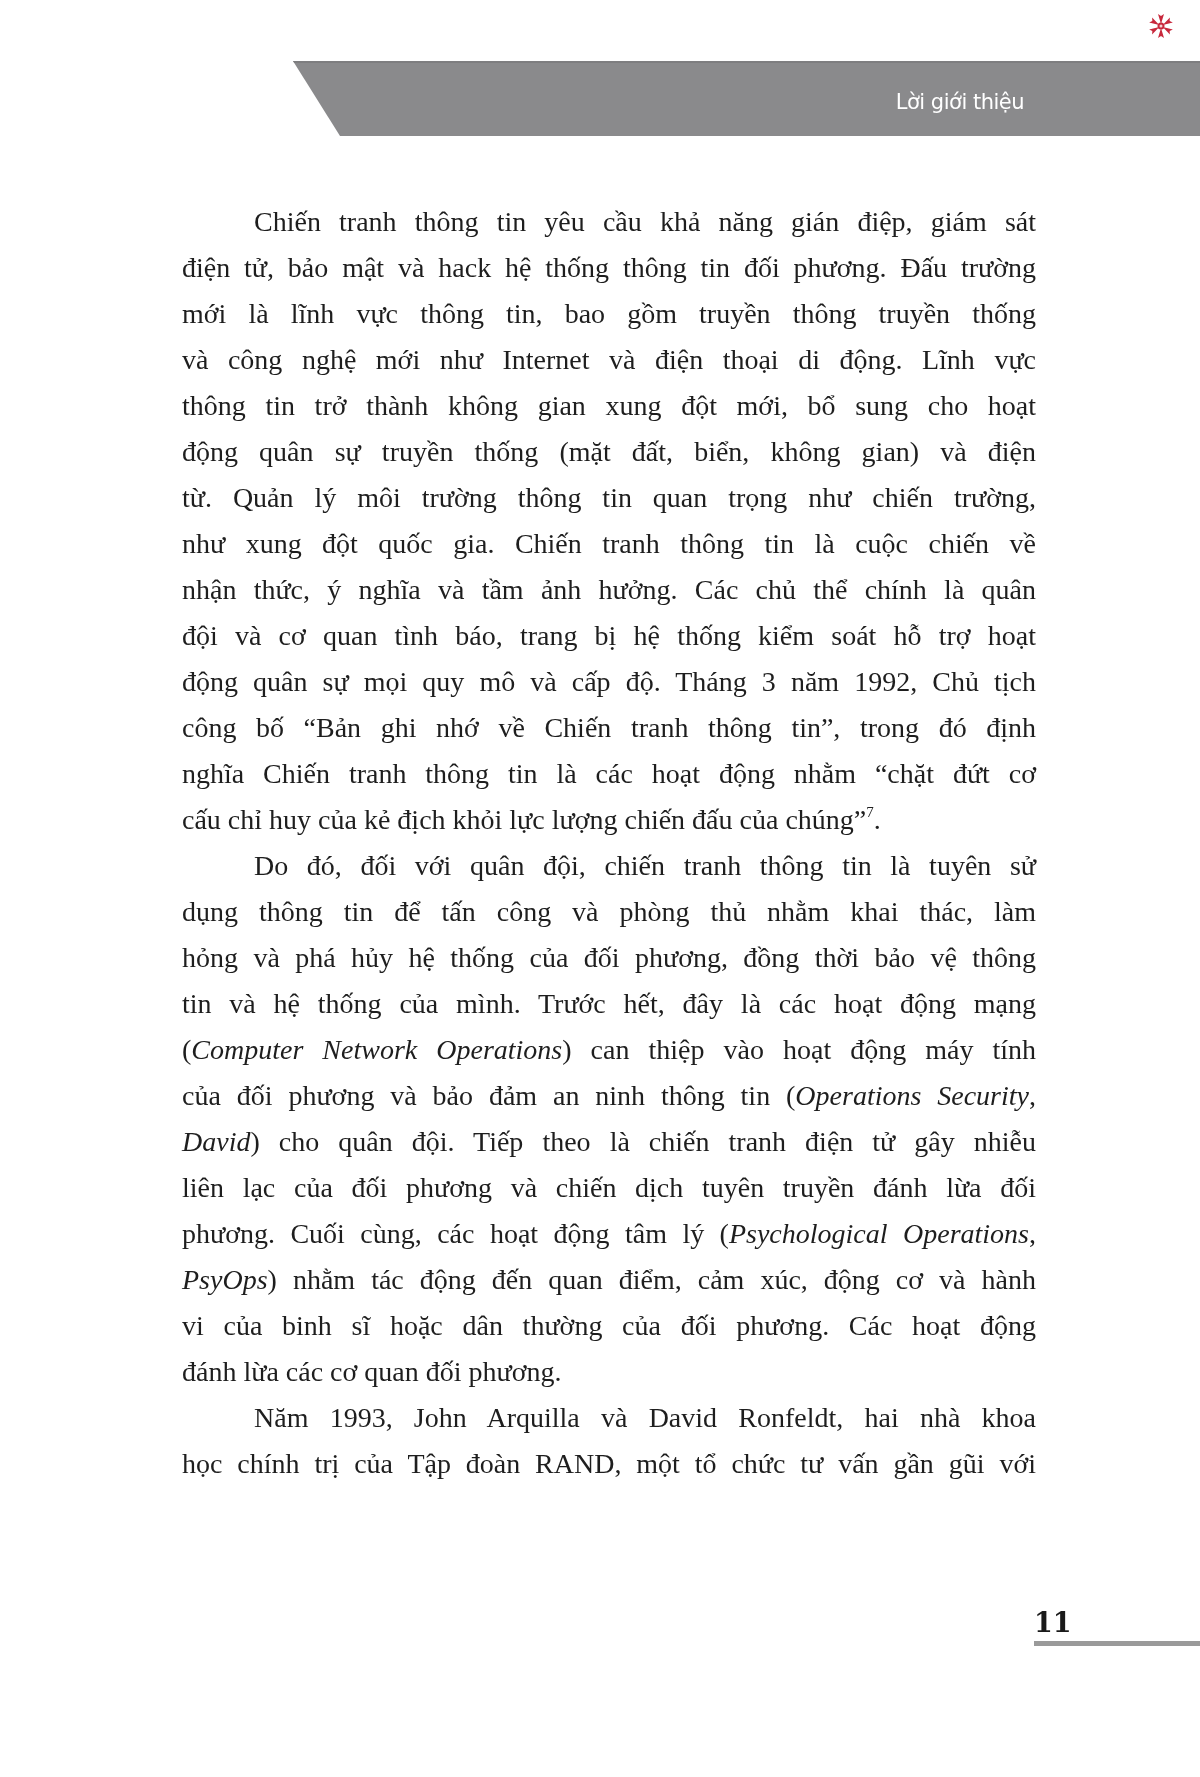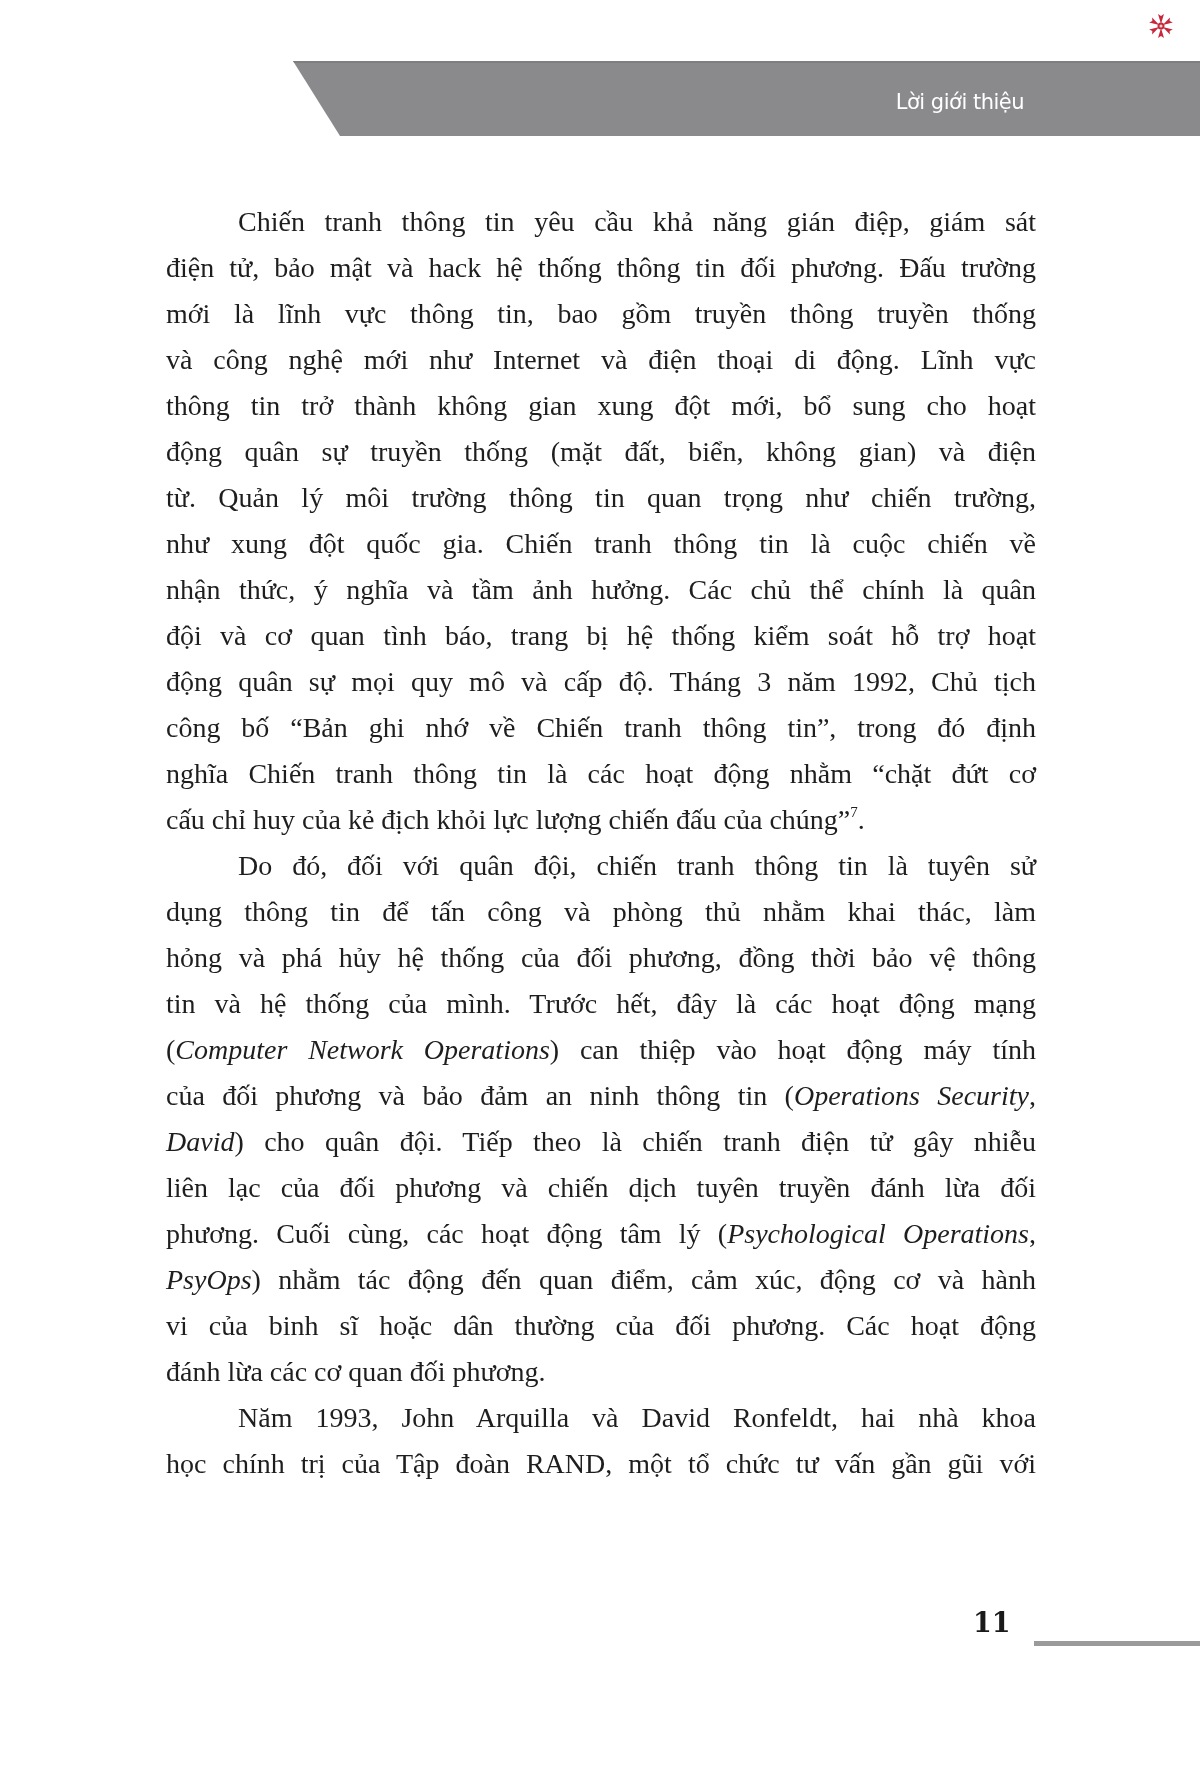--- a/index.html
+++ b/index.html
@@ -55,33 +55,34 @@
     }
     .body-text p {
       margin: 0;
       text-indent: 72px;
     }
     .line {
       display: block;
       text-align: justify;
       text-align-last: justify;
       white-space: nowrap;
+      margin-left: 16px;
     }
     .line.last {
       text-align-last: left;
     }
     .line.indent {
       padding-left: 72px;
     }
     .body-text p { text-indent: 0; }
     em { font-style: italic; }
     sup { font-size: 15px; line-height: 0; vertical-align: 12px; }
     .page-number {
       position: absolute;
-      left: 973px;
+      left: 1034px;
       top: 1607px;
       font-family: "DejaVu Serif", serif;
       font-weight: bold;
       font-size: 27px;
       color: #1a1a1a;
     }
     .page-rule {
       position: absolute;
       left: 1034px;
       top: 1641px;

